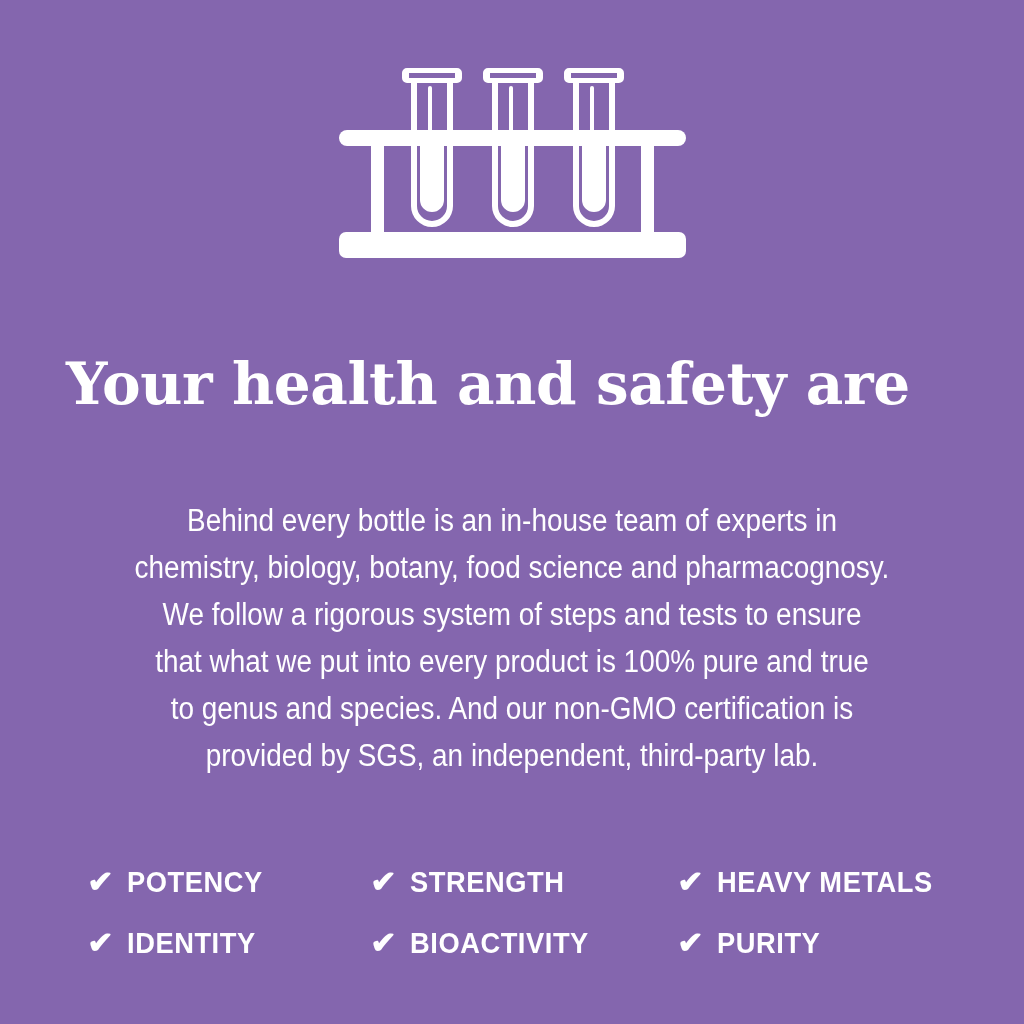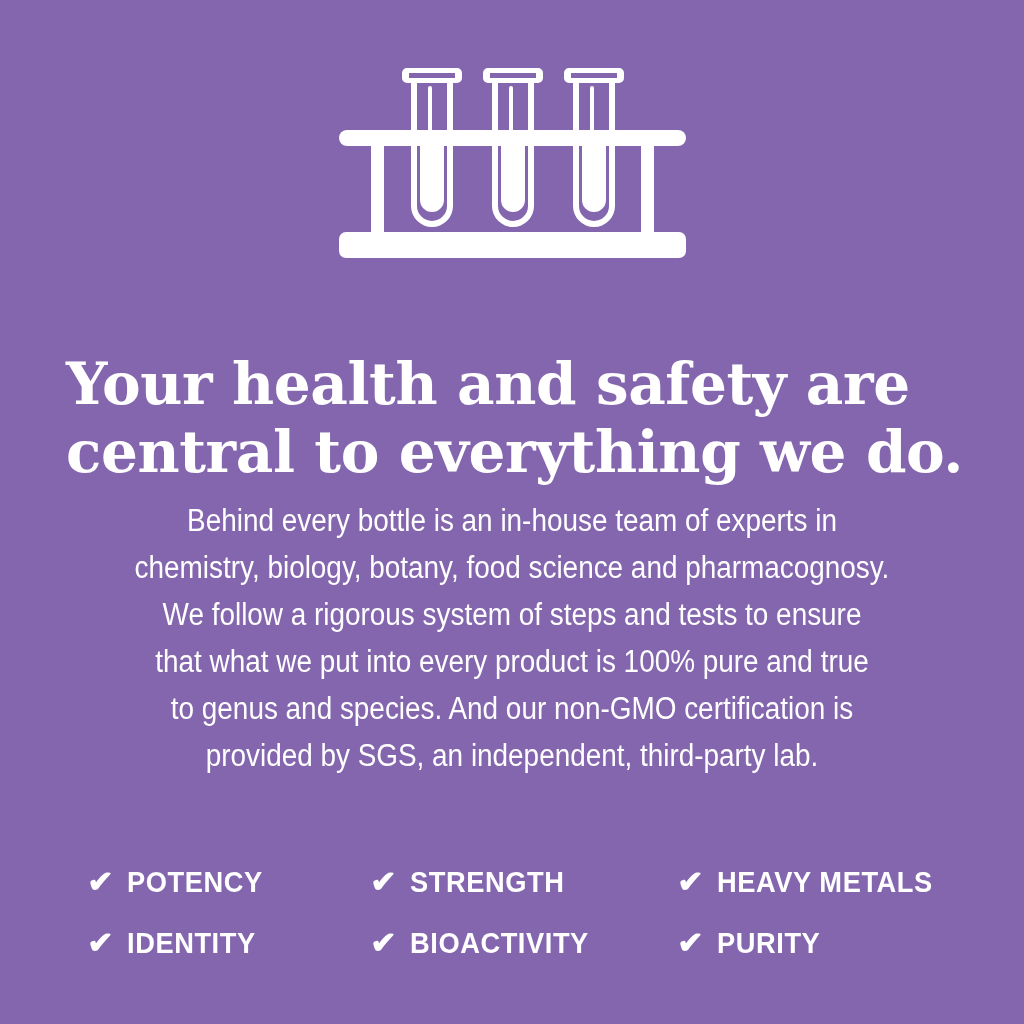--- a/index.html
+++ b/index.html
@@ -150,21 +150,20 @@
         <rect x="36" y="86" width="13" height="96"></rect>
         <rect x="306" y="86" width="13" height="96"></rect>
 
         <rect x="4" y="172" width="347" height="26" rx="7"></rect>
       </g>
     </svg>
   </div>
 
   <h1 id="heading">
     <span class="hl">Your health and safety are</span>
-    <span class="hl">central to everything we do.</span>
   </h1>
 
   <p id="paragraph">
     <span class="pl">Behind every bottle is an in-house team of experts in</span>
     <span class="pl">chemistry, biology, botany, food science and pharmacognosy.</span>
     <span class="pl">We follow a rigorous system of steps and tests to ensure</span>
     <span class="pl">that what we put into every product is 100% pure and true</span>
     <span class="pl">to genus and species. And our non-GMO certification is</span>
     <span class="pl">provided by SGS, an independent, third-party lab.</span>
   </p>

